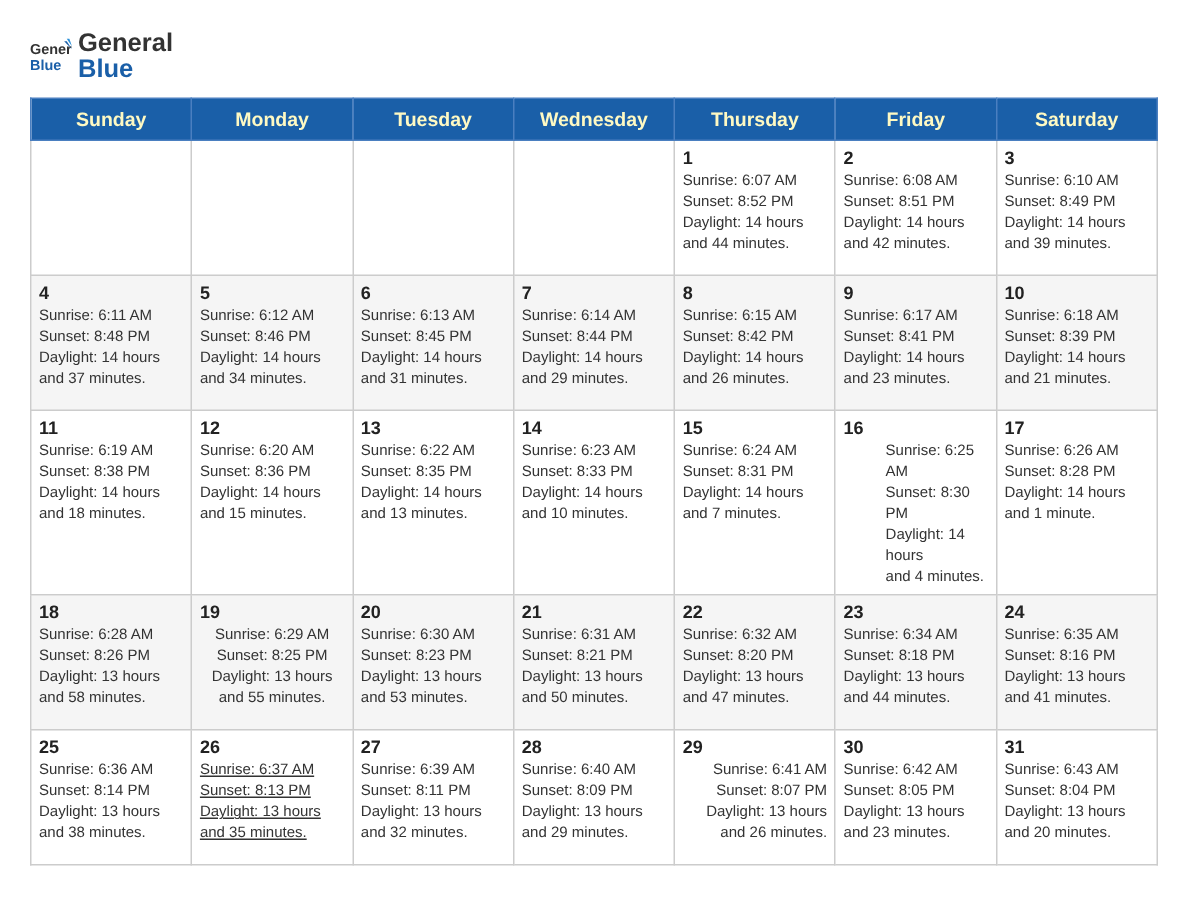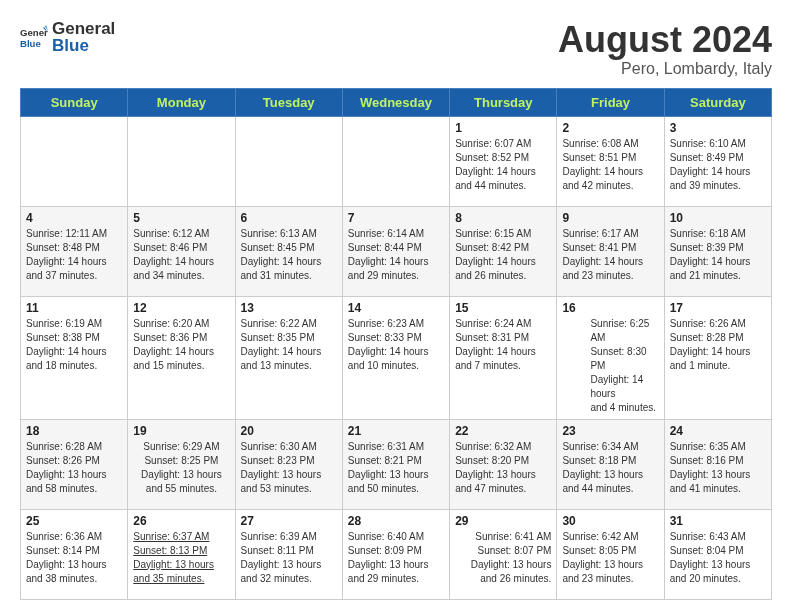--- a/index.html
+++ b/index.html
@@ -38,21 +38,21 @@
       font-size: 16px;
       color: #555;
     }
     table {
       width: 100%;
       border-collapse: collapse;
       table-layout: fixed;
     }
     thead tr th {
       background-color: #1a5fa8;
-      color: #bef264;
+      color: #fef9c3;
       font-size: 13px;
       font-weight: bold;
       padding: 6px 4px;
       text-align: center;
       border: 1px solid #4a7fc0;
     }
     tbody tr td {
       border: 1px solid #ccc;
       vertical-align: top;
       padding: 4px 5px;
@@ -88,24 +88,20 @@
       <text x="0" y="14" font-size="11" font-weight="bold" fill="#333" font-family="Arial">General</text>
       <text x="0" y="26" font-size="11" font-weight="bold" fill="#1a5fa8" font-family="Arial">Blue</text>
       <polygon points="26,4 32,10 28,4" fill="#1a5fa8"></polygon>
       <polygon points="28,2 32,8 30,2" fill="#2a8fd8"></polygon>
     </svg>
     <div>
       <div style="font-size:17px;font-weight:bold;color:#333;line-height:1.1;">General</div>
       <div style="font-size:17px;font-weight:bold;color:#1a5fa8;line-height:1.1;margin-top:-2px;">Blue</div>
     </div>
   </div>
-  <div class="title-block">
-    <div class="month-year">August 2024</div>
-    <div class="location">Pero, Lombardy, Italy</div>
-  </div>
 </div>
 
 <table>
   <thead>
     <tr>
     <th>Sunday</th>
         <th>Monday</th>
         <th>Tuesday</th>
         <th>Wednesday</th>
         <th>Thursday</th>
@@ -137,21 +133,21 @@
           <span class="day-num">3</span>
           <div class="day-info" style="white-space: pre-line;">Sunrise: 6:10 AM
 Sunset: 8:49 PM
 Daylight: 14 hours
 and 39 minutes.</div>
         </td>
       </tr>
       <tr>
         <td>
           <span class="day-num">4</span>
-          <div class="day-info" style="white-space: pre-line;">Sunrise: 12:11 AM
+          <div class="day-info" style="white-space: pre-line;">Sunrise: 6:11 AM
 Sunset: 8:48 PM
 Daylight: 14 hours
 and 37 minutes.</div>
         </td>
         <td>
           <span class="day-num">5</span>
           <div class="day-info" style="white-space: pre-line;">Sunrise: 6:12 AM
 Sunset: 8:46 PM
 Daylight: 14 hours
 and 34 minutes.</div>

